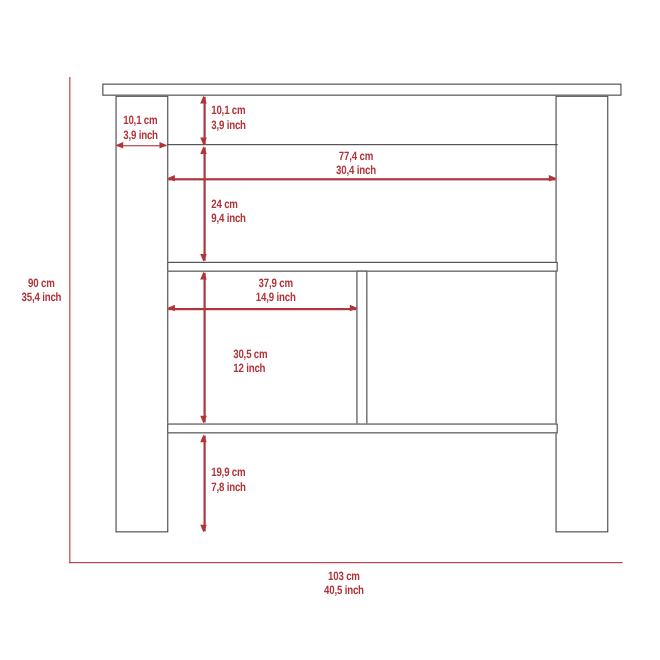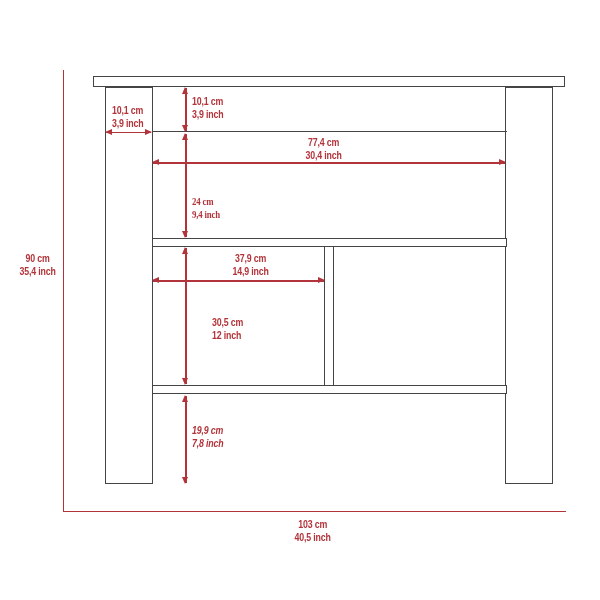--- a/index.html
+++ b/index.html
@@ -102,42 +102,42 @@
     </div>
   </div>
 
   <div class="lbl c" style="left:324px;top:136px;">
     <div class="txt">
       <div>77,4 cm</div>
       <div>30,4 inch</div>
     </div>
   </div>
 
-  <div class="lbl l" style="left:192px;top:195px;font-family:Liberation Serif, serif;">
+  <div class="lbl l" style="left:192px;top:180px;">
     <div class="txt">
       <div>24 cm</div>
       <div>9,4 inch</div>
     </div>
   </div>
 
   <div class="lbl c" style="left:251px;top:252px;">
     <div class="txt">
       <div>37,9 cm</div>
       <div>14,9 inch</div>
     </div>
   </div>
 
   <div class="lbl l" style="left:192px;top:316px;margin-left:20px;">
     <div class="txt">
       <div>30,5 cm</div>
       <div>12 inch</div>
     </div>
   </div>
 
-  <div class="lbl l" style="left:192px;top:424px;font-style:italic;">
+  <div class="lbl l" style="left:192px;top:424px;">
     <div class="txt">
       <div>19,9 cm</div>
       <div>7,8 inch</div>
     </div>
   </div>
 
   <div class="lbl c" style="left:313px;top:518px;">
     <div class="txt">
       <div>103 cm</div>
       <div>40,5 inch</div>

